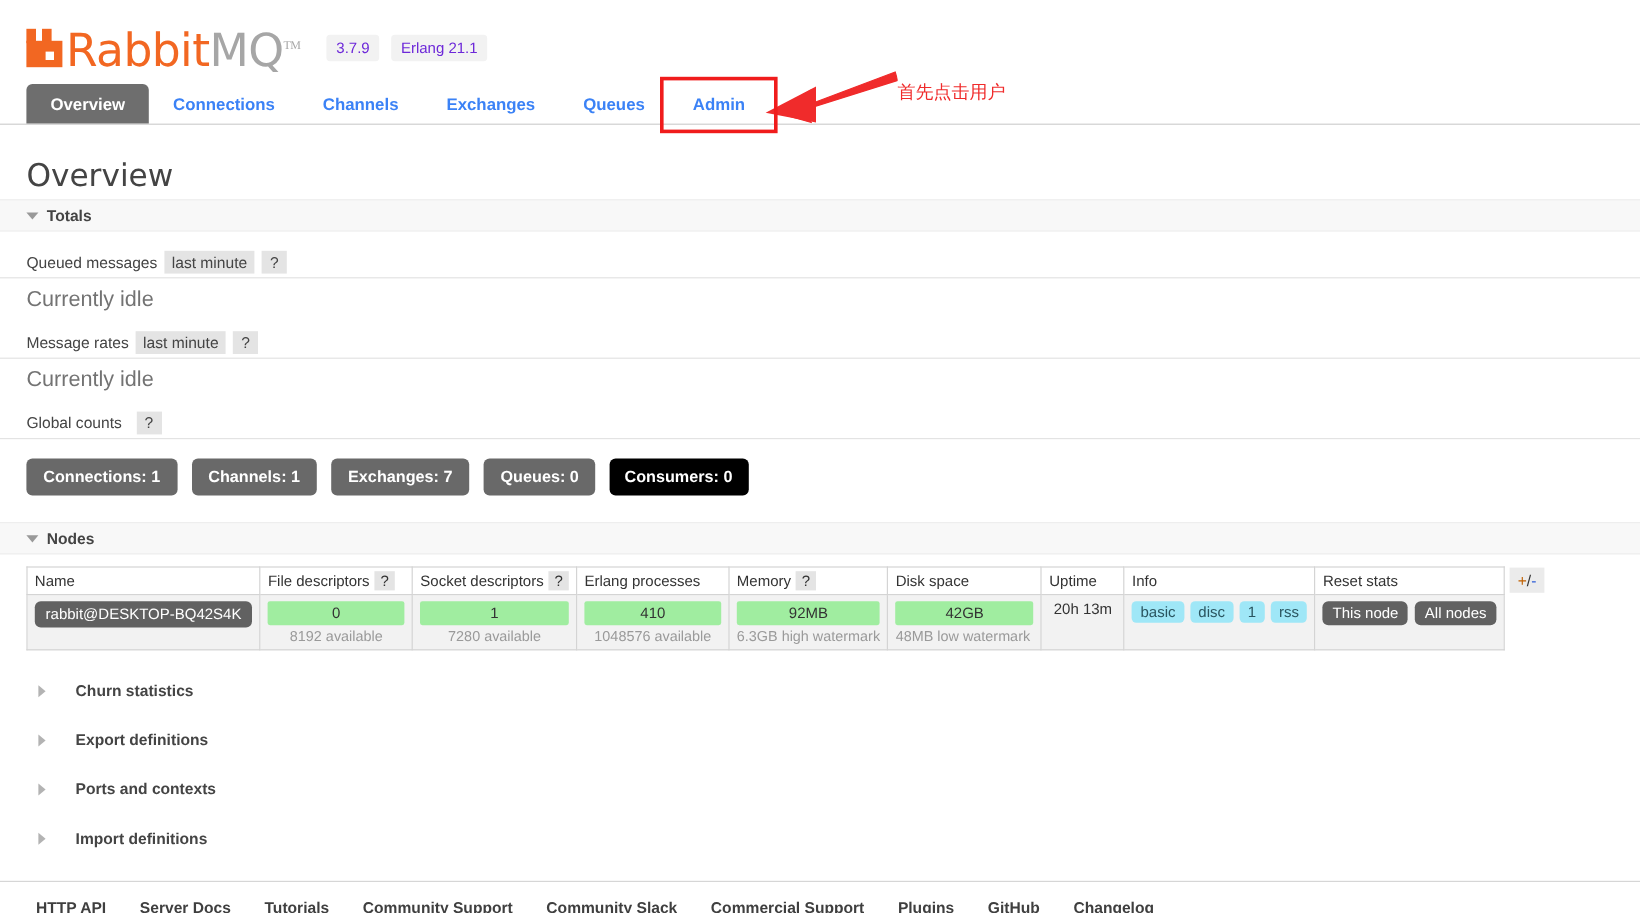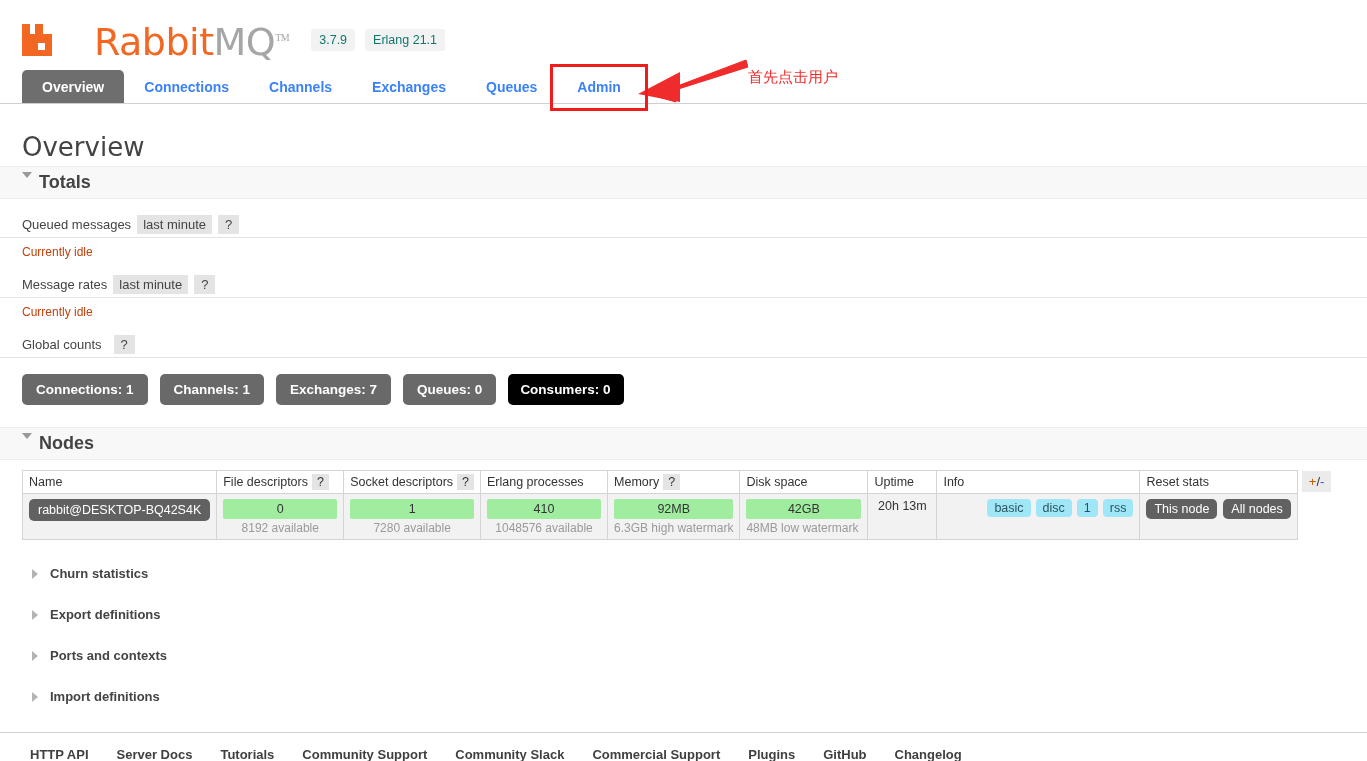--- a/index.html
+++ b/index.html
@@ -41,28 +41,28 @@
   .logo-mark .dot {
     position: absolute; left: 16px; top: 19px; width: 7px; height: 7px; background: #ffffff;
   }
   .logo-text {
     font-size: 38px;
     font-weight: 400;
     letter-spacing: -0.5px;
     line-height: 38px;
     font-family: "DejaVu Sans", sans-serif;
   }
-  .logo-text .rab { color: #f26722; margin-left: 39px; }
+  .logo-text .rab { color: #f26722; }
   .logo-text .mq  { color: #a6a6a6; }
   .logo-tm { font-size: 10px; color: #a6a6a6; vertical-align: super; font-family: Liberation Serif, serif; }
 
   .ver-badges { display: flex; align-items: center; margin-left: 22px; gap: 10px; }
   .ver-badge {
     background: #f2f2f2;
-    color: #0f766e;
+    color: #6d28d9;
     font-size: 12.5px;
     padding: 4px 8px;
     border-radius: 3px;
     white-space: nowrap;
   }
 
   
   #tabs-wrap {
     position: relative;
     padding-left: 22px;
@@ -116,25 +116,25 @@
     color: #444;
     margin: 14px 0 4px 22px;
     font-family: "DejaVu Sans", sans-serif;
   }
 
   .section-head {
     background: #f8f8f8;
     border-top: 1px solid #eee;
     border-bottom: 1px solid #eee;
     padding: 5px 0 5px 22px;
-    font-size: 18px;
+    font-size: 13px;
     font-weight: bold;
     color: #444;
     display: flex;
-    align-items: flex-start;
+    align-items: center;
     gap: 7px;
     cursor: pointer;
   }
   .caret-down {
     width: 0; height: 0;
     border-left: 5px solid transparent;
     border-right: 5px solid transparent;
     border-top: 6px solid #999;
     display: inline-block;
   }
@@ -159,22 +159,22 @@
   .metric-label-row .lbl { padding-right: 6px; }
   .chip {
     background: #e4e4e4;
     color: #444;
     font-size: 13px;
     padding: 2px 6px;
     cursor: pointer;
   }
   .chip.help { margin-left: 6px; padding: 2px 7px; }
   .idle-line {
-    font-size: 12px;
-    color: #c2410c;
+    font-size: 18px;
+    color: #737373;
     padding: 7px 0 0 22px;
   }
 
   
   #counts {
     display: flex;
     gap: 12px;
     padding: 16px 0 0 22px;
   }
   .count-badge {
@@ -240,21 +240,21 @@
   }
   .sub {
     color: #9a9a9a;
     font-size: 12px;
     text-align: center;
     margin-top: 2px;
     white-space: nowrap;
   }
   .sub.left { text-align: left; }
   td.plain { background: #f2f2f2; text-align: center; color: #333; }
-  .info-chips { display: flex; gap: 5px; justify-content: flex-start; margin-left: 44px; }
+  .info-chips { display: flex; gap: 5px; justify-content: flex-start; }
   .info-chip {
     background: #9fe7f7;
     color: #2a5560;
     padding: 2px 7px;
     border-radius: 4px;
     font-size: 12.5px;
     cursor: pointer;
   }
   .reset-chips { display: flex; gap: 6px; justify-content: flex-start; }
   .reset-chip {
@@ -275,21 +275,21 @@
     display: inline-block;
   }
   .plusminus .p { color: #c06000; }
   .plusminus .s { color: #333; }
   .plusminus .m { color: #2a5bd7; }
 
   
   .collapsed-row {
     display: flex;
     align-items: center;
-    gap: 12px;
+    gap: 25px;
     padding: 0 0 0 32px;
     margin-top: 26px;
     font-size: 13px;
     font-weight: bold;
     color: #444;
     cursor: pointer;
   }
 
   
   #footer {

